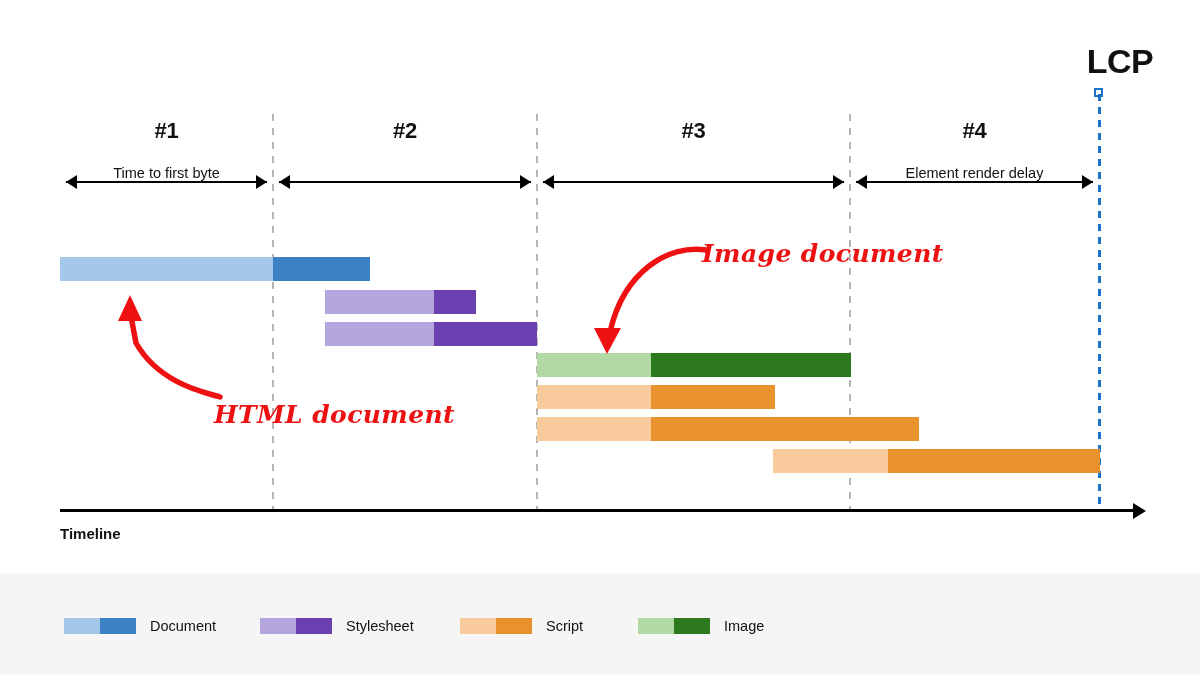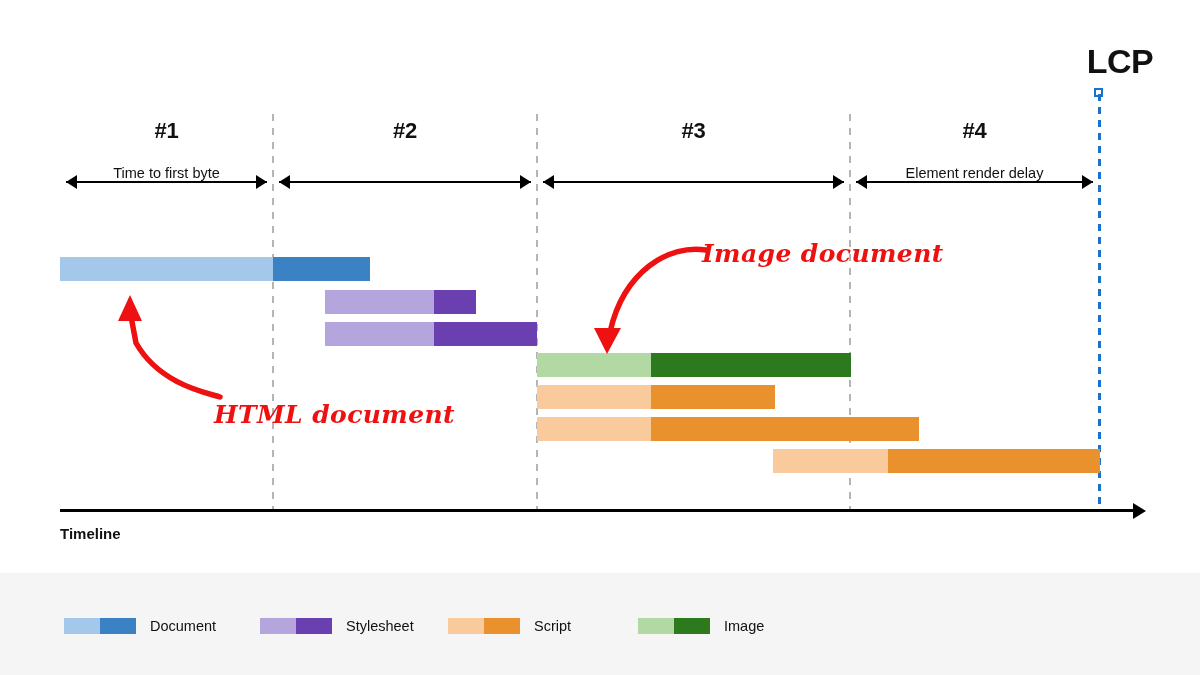--- a/index.html
+++ b/index.html
@@ -279,21 +279,21 @@
           </div>
           <div class="legend-text">Document</div>
         </div>
         <div class="legend-item" style="left: 260px;">
           <div class="legend-swatch">
             <div class="sw" style="background: rgb(180, 165, 221);"></div>
             <div class="sw" style="background: rgb(106, 63, 176);"></div>
           </div>
           <div class="legend-text">Stylesheet</div>
         </div>
-        <div class="legend-item" style="left: 448px; justify-content: flex-end;">
+        <div class="legend-item" style="left: 460px; justify-content: flex-end;">
           <div class="legend-swatch">
             <div class="sw" style="background: rgb(249, 203, 156);"></div>
             <div class="sw" style="background: rgb(232, 145, 45);"></div>
           </div>
           <div class="legend-text">Script</div>
         </div>
         <div class="legend-item" style="left: 638px;">
           <div class="legend-swatch">
             <div class="sw" style="background: rgb(178, 217, 163);"></div>
             <div class="sw" style="background: rgb(45, 122, 30);"></div>

